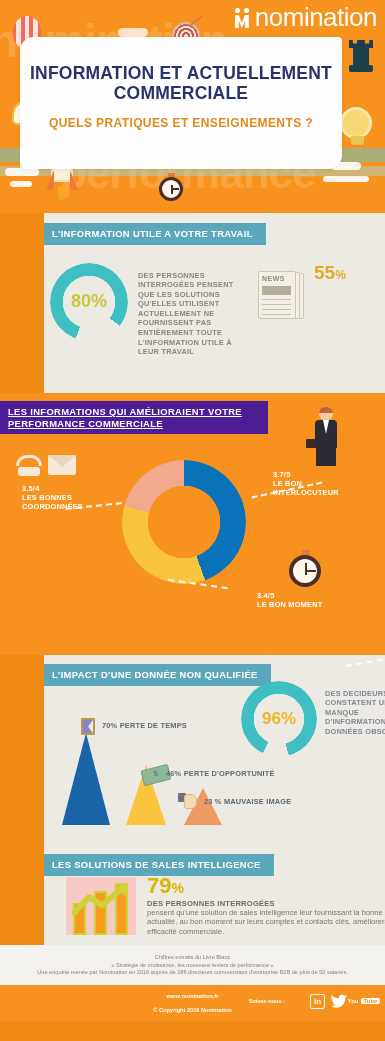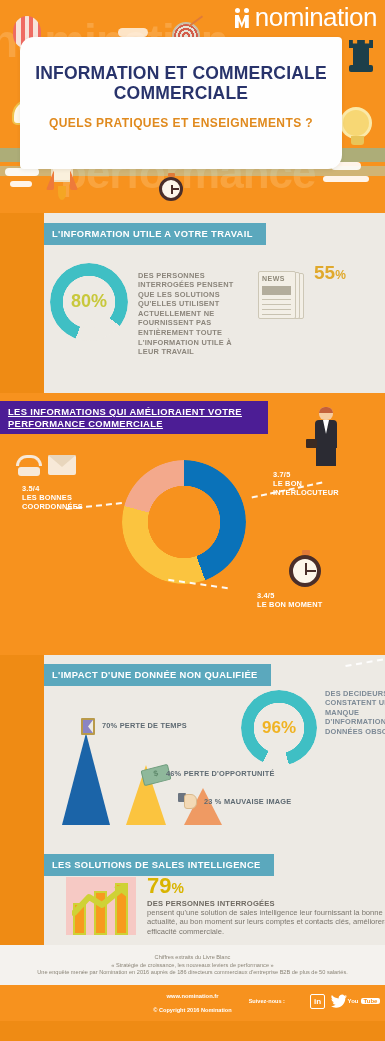--- a/index.html
+++ b/index.html
@@ -161,21 +161,21 @@
   .watch2 { position:absolute; right:62px; top:157px; width:34px; height:38px; }
   .watch2 .face { width:32px; height:32px; border-radius:50%; background:#fdf6ea; border:4px solid #4a2e2a; margin-top:5px; }
   .watch2 .crown { position:absolute; left:13px; top:0; width:8px; height:5px; background:#e07b39; border-radius:1px; }
   .watch2 .h1 { position:absolute; left:16px; top:13px; width:2px; height:12px; background:#4a2e2a; }
   .watch2 .h2 { position:absolute; left:17px; top:20px; width:10px; height:2px; background:#4a2e2a; }
   .dashed { position:absolute; border-top:2px dashed #fff; opacity:.95; }
 
   
   .s3s { height:190px; }
   .s3s .head-wrap { padding-top:9px; }
-  .donut96 { position:absolute; right:112px; top:35px; width:76px; height:76px; }
+  .donut96 { position:absolute; right:112px; top:26px; width:76px; height:76px; }
   .donut96 .ring {
     width:76px; height:76px; border-radius:50%;
     background:conic-gradient(from 205deg, #3fbfc4 0 320deg, #edeae4 320deg 360deg);
     -webkit-mask:radial-gradient(circle, transparent 25px, #000 25.5px);
             mask:radial-gradient(circle, transparent 25px, #000 25.5px);
   }
   .donut96 .lbl { position:absolute; inset:0; display:flex; align-items:center; justify-content:center;
     color:#f0b323; font-size:17px; font-weight:700; }
   .txt96 { position:absolute; right:8px; top:34px; width:96px; color:#7d8a96; font-size:7.4px;
     font-weight:700; line-height:9.4px; letter-spacing:.2px; text-transform:uppercase; }
@@ -270,21 +270,21 @@
         <div class="hand"></div>
         <div class="hand2"></div>
     </div>
 
     <div class="logo">
       <span class="mark"><i></i><i></i><b></b></span><span>nomination</span>
     </div>
 
     <div class="hero-card">
       <div class="hero-title">
-        <div>INFORMATION ET COMMERCIALE</div>
+        <div>INFORMATION ET ACTUELLEMENT</div>
         <div>COMMERCIALE</div>
       </div>
       <div class="hero-sub">QUELS PRATIQUES ET ENSEIGNEMENTS ?</div>
     </div>
   </div>
 
   <div class="sec light s1">
     <div class="head-wrap">
       <div class="sec-head">L'INFORMATION UTILE A VOTRE TRAVAIL</div>
     </div>

